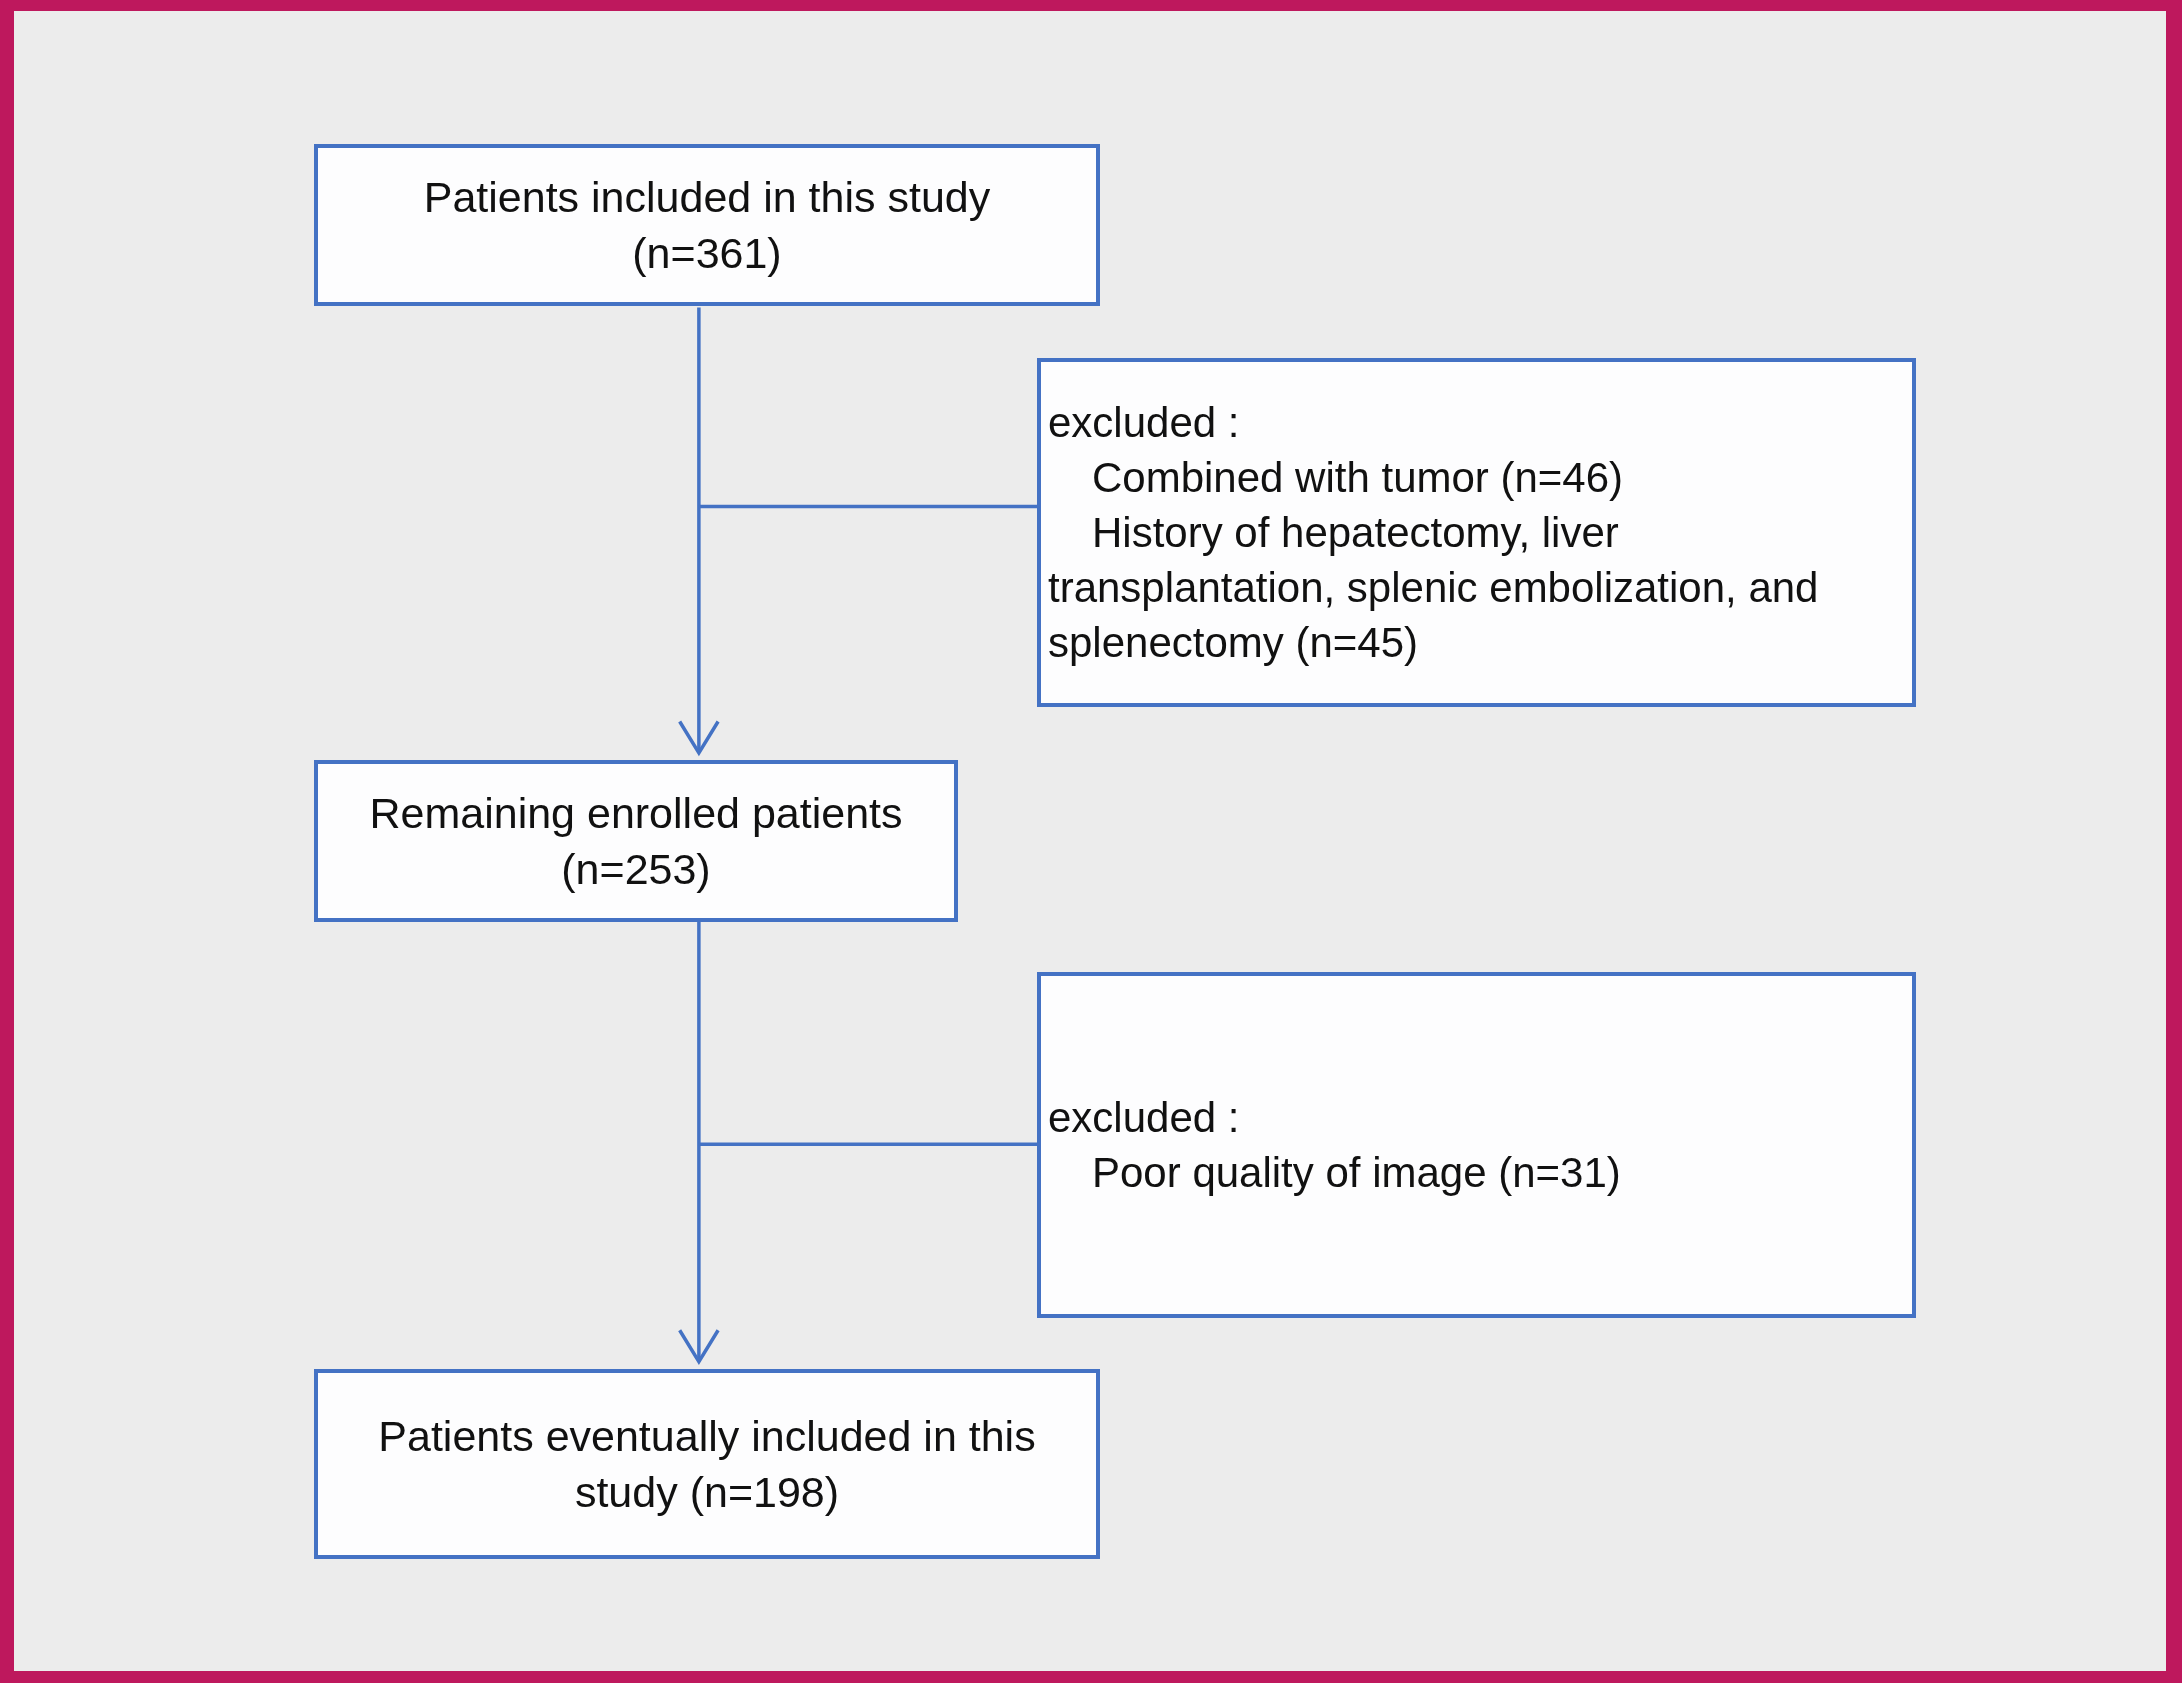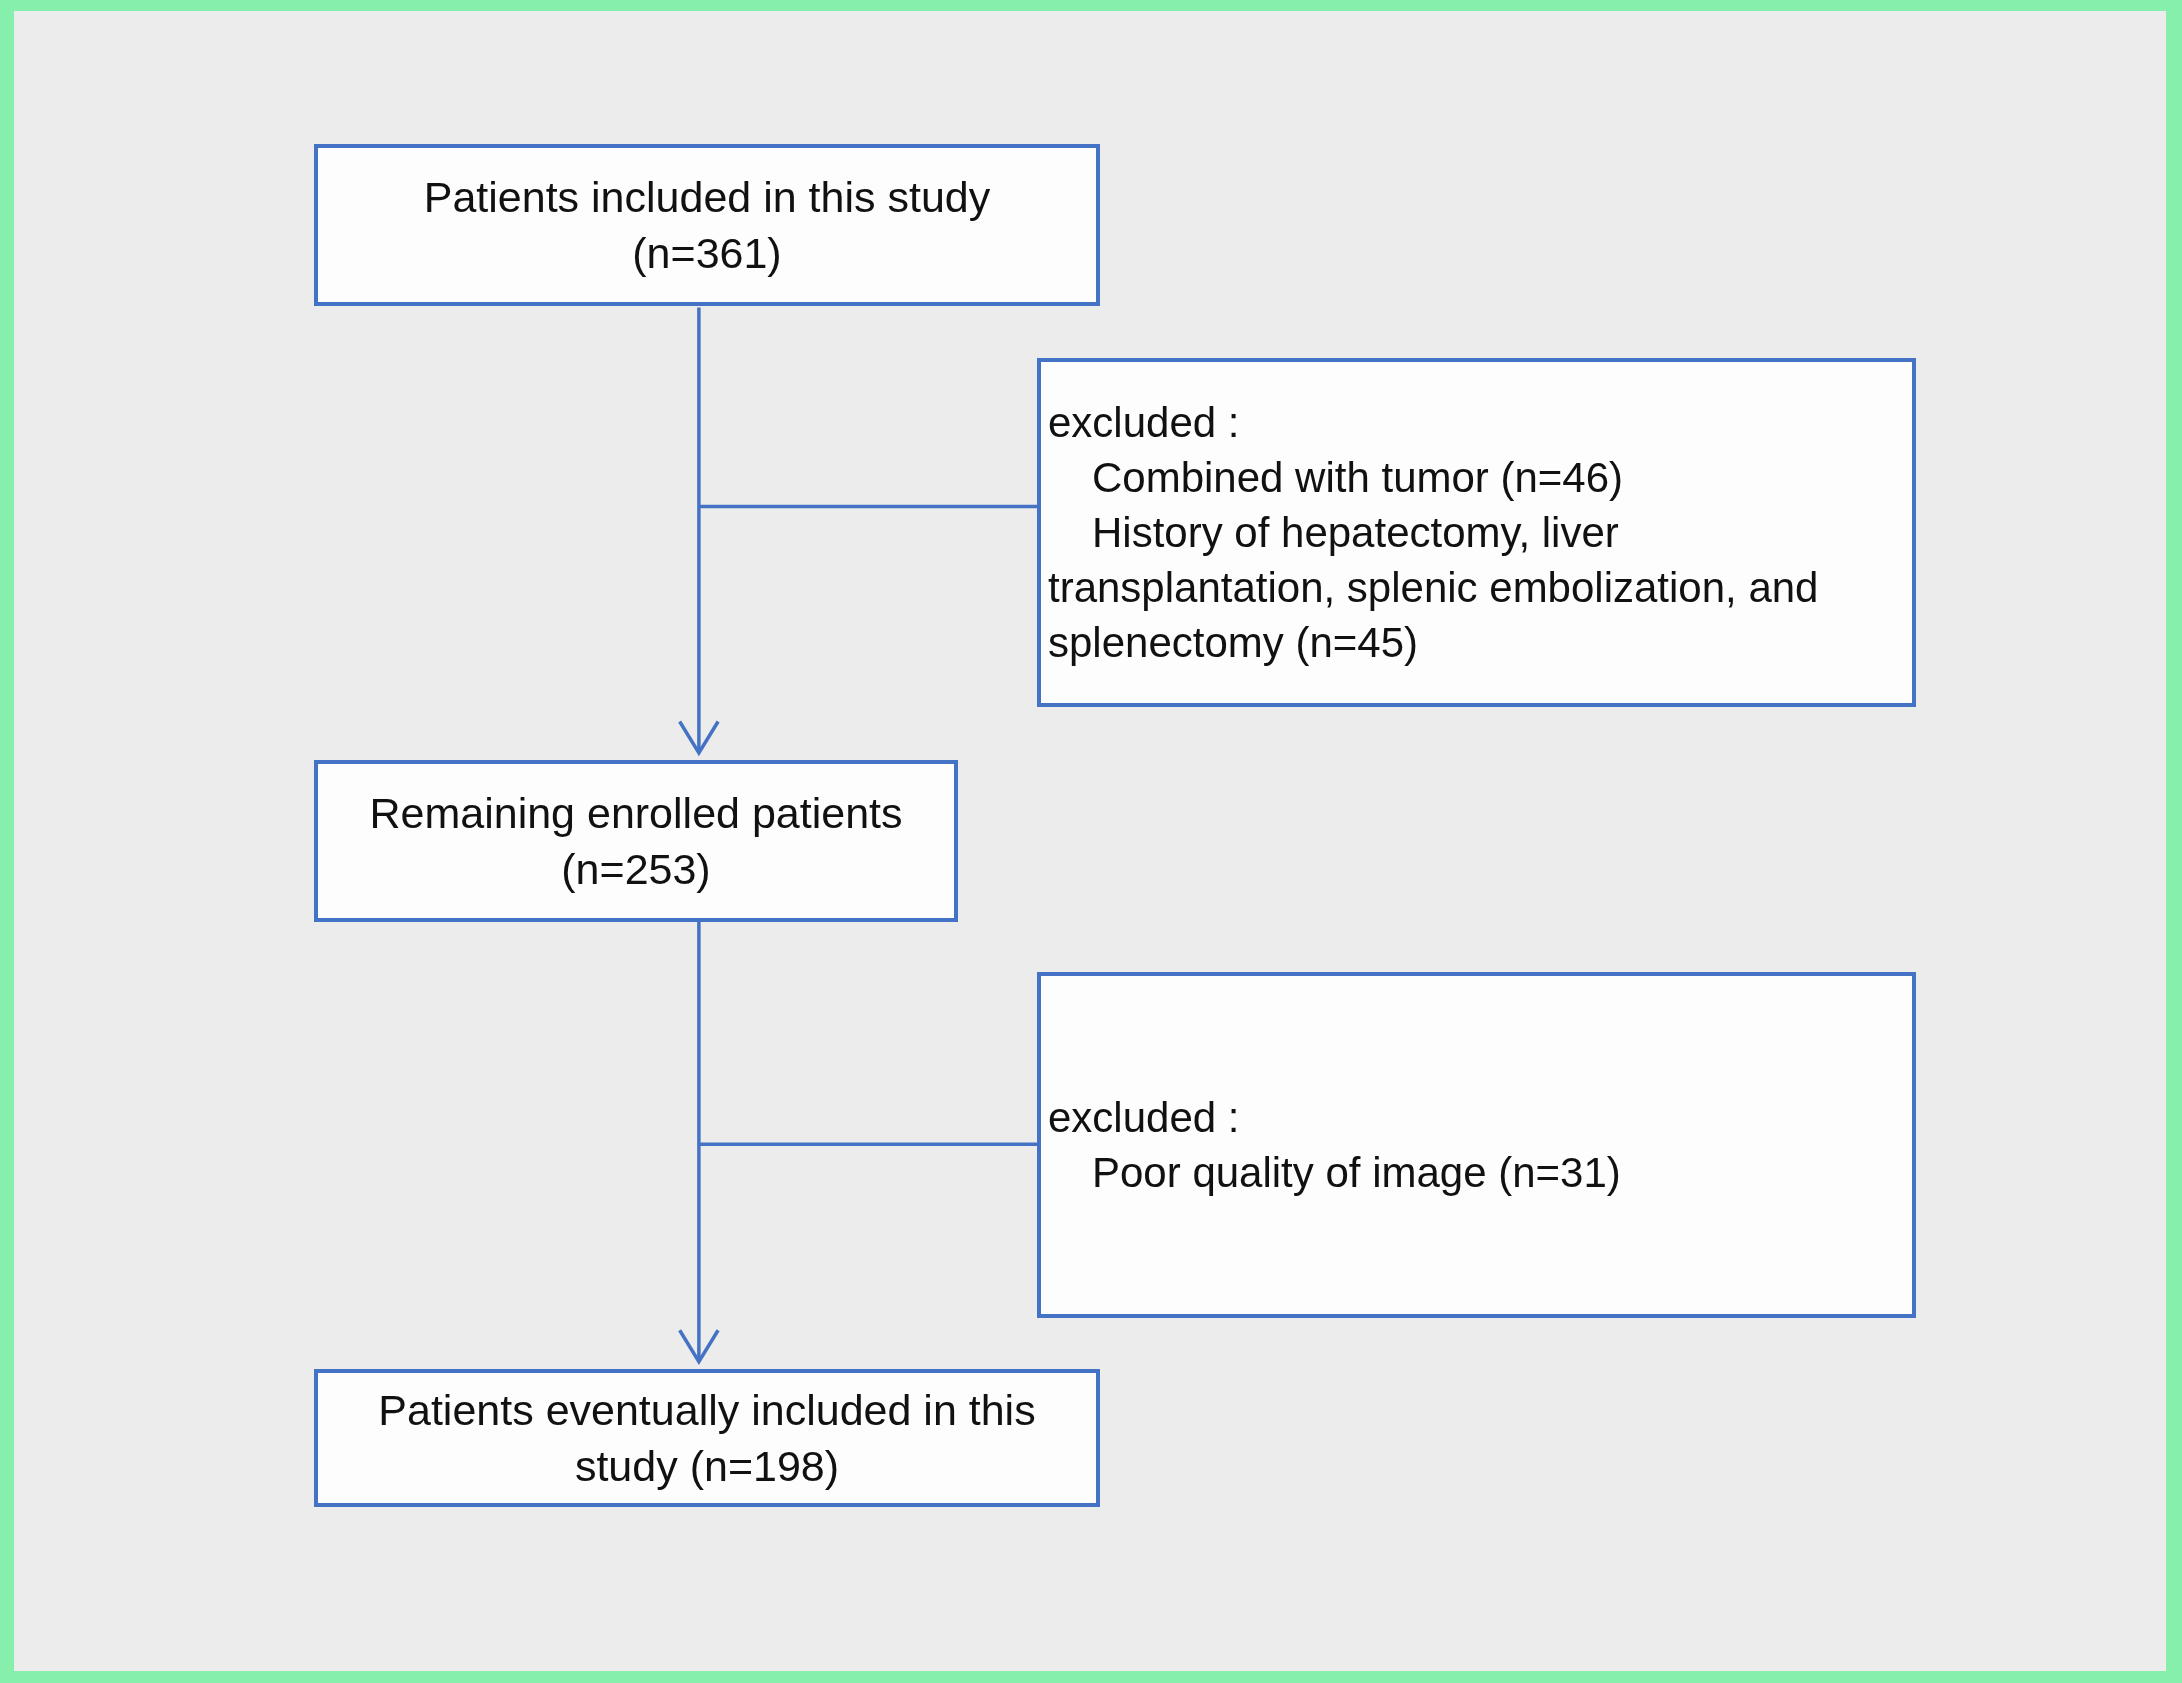--- a/index.html
+++ b/index.html
@@ -5,21 +5,21 @@
   html, body {
     margin: 0;
     padding: 0;
     background: #ffffff;
     font-family: "Liberation Sans", "DejaVu Sans", sans-serif;
   }
   .page {
     position: relative;
     width: 2183px;
     height: 1684px;
-    background: #86efac;
+    background: #be185d;
     overflow: hidden;
   }
   .canvas {
     position: absolute;
     left: 14px;
     top: 11.4px;
     right: 16.6px;
     bottom: 13px;
     background: #ececec;
   }
@@ -58,21 +58,21 @@
   }
   .excl-item {
     margin: 0;
     text-indent: 44px;
   }
   
   .box-included  { left: 314px;  top: 144px;  width: 786px;  height: 162px; }
   .box-excluded1 { left: 1037px; top: 358px;  width: 879px; height: 349px; }
   .box-remaining { left: 314px;  top: 760px;  width: 644px;  height: 162px; }
   .box-excluded2 { left: 1037px; top: 972px; width: 879px; height: 346px; }
-  .box-final     { left: 314px;  top: 1369px; width: 786px;  height: 138px; }
+  .box-final     { left: 314px;  top: 1369px; width: 786px;  height: 190px; }
   .conn {
     stroke: #4472c4;
     stroke-width: 4;
     fill: none;
   }
 </style>
 </head>
 <body>
 
 <div class="page">

